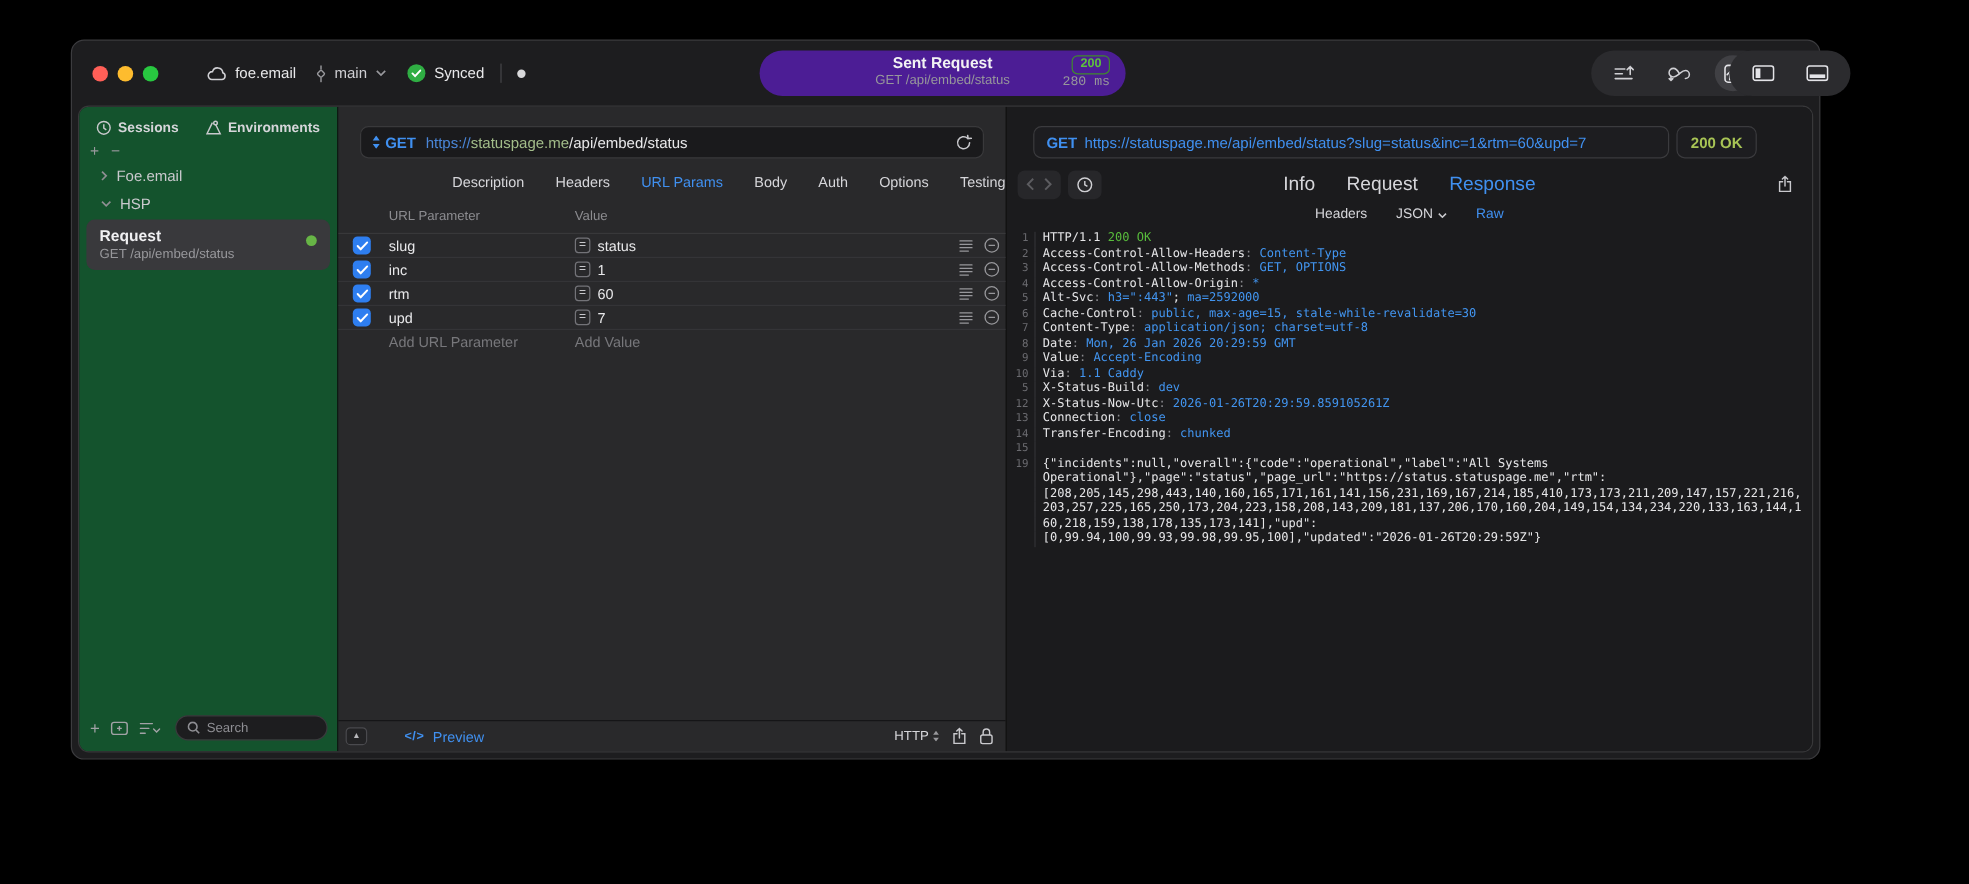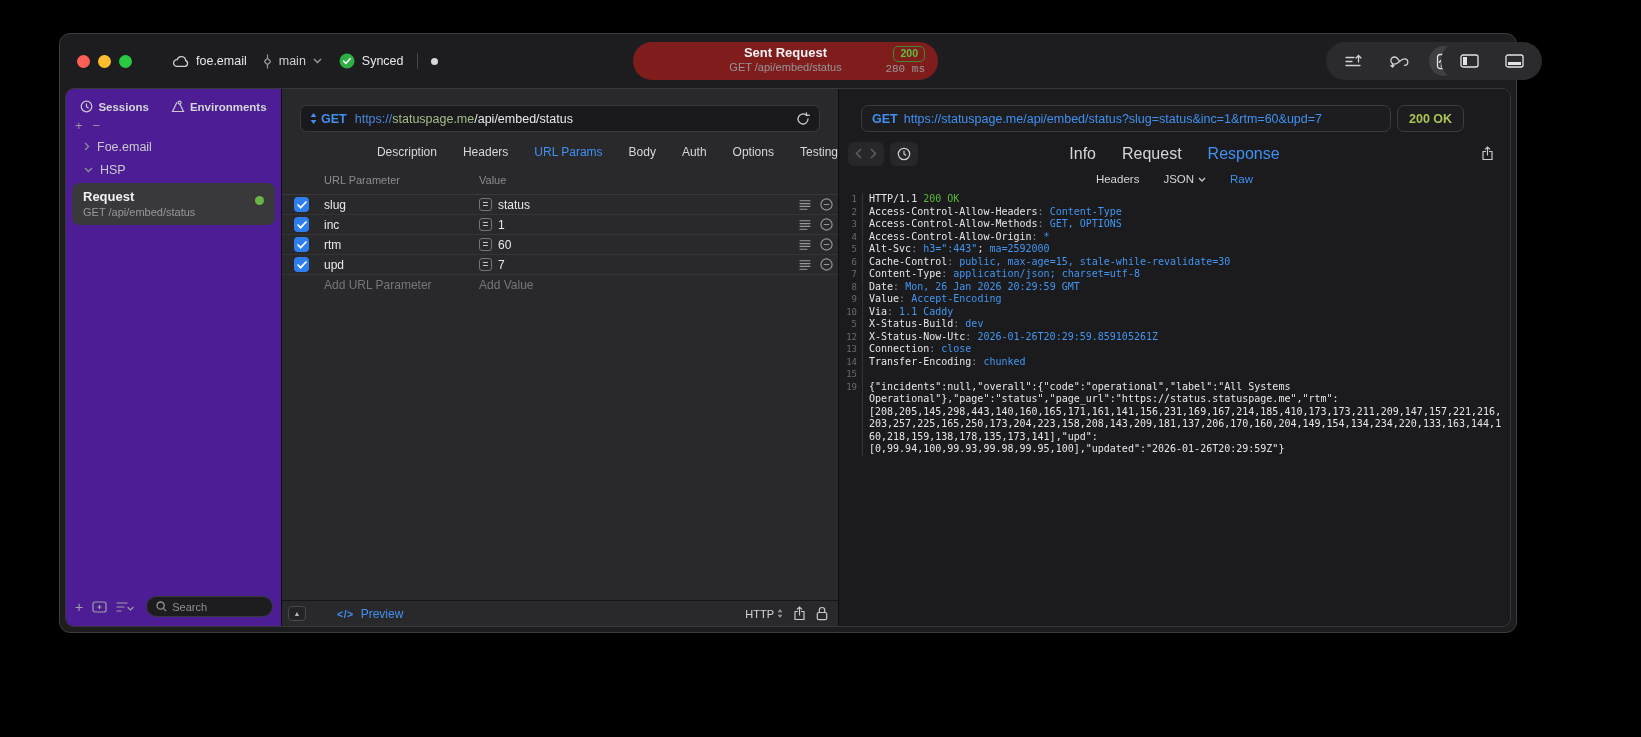--- a/index.html
+++ b/index.html
@@ -17,42 +17,42 @@
   .tl.red { left:17px; background:#ff5f57; } .tl.yellow { left:38px; background:#febc2e; }
   .tl.green { left:59px; background:#28c840; }
   .tb-left { position:absolute; left:112px; top:0; height:54px; display:flex; align-items:center; gap:7px;
              color:#e8e8ea; font-size:12.5px; }
   .tb-left .lbl { font-weight:500; }
   .muted { color:#cfcfd3; }
   .tb-sep { width:1px; height:16px; background:#47474a; margin:0 6px; }
   .tb-dot { width:7px; height:7px; border-radius:50%; background:#d8d8da; }
 
   .tb-pill { position:absolute; left:573px; top:8px; width:305px; height:38px;
-             background:#7f1d1d; border-radius:19px; }
+             background:#4c1d95; border-radius:19px; }
   .tb-pill .center { position:absolute; left:0; right:0; top:3px; text-align:center; }
   .tb-title { font-size:13px; font-weight:600; color:#f2f2f4; }
   .tb-sub { font-size:11px; color:#97979b; margin-top:1px; }
   .tb-right-col { position:absolute; right:13px; top:4px; display:flex; flex-direction:column; align-items:flex-end; gap:1px; }
   .tb-badge { font-size:10.5px; font-weight:600; color:#5ec23e; border:1px solid #3f8a2e;
               border-radius:5px; padding:0px 6px 1px; line-height:13px; }
   .tb-ms { font-size:11px; color:#97979b;font-family:Liberation Mono, monospace; }
 
   .tb-group { position:absolute; top:8px; height:38px; background:#2b2b2e; border-radius:19px;
               display:flex; align-items:center; padding:0 13px; gap:15px; color:#d0d0d4; }
   .tb-group.g1 { left:1266px; } .tb-group.g2 { left:1381px; }
   .icw { width:30px; height:30px; display:flex; align-items:center; justify-content:center; border-radius:50%; }
   .icw.hl { background:#404044; }
 
   
   .content { position:absolute; left:5px; right:5px; top:54px; bottom:5px;
              border:1px solid #38383a; border-radius:9px; overflow:hidden;
              display:flex; background:#1b1b1d; }
 
   
-  .sidebar { width:216px; flex:none; background:#4c1d95; border-right:1px solid #0d0d0d; position:relative; }
+  .sidebar { width:216px; flex:none; background:#14532d; border-right:1px solid #0d0d0d; position:relative; }
   .sb-tabs { display:flex; justify-content:center; gap:22px; padding-top:11px;
              font-size:11.5px; font-weight:600; color:#d6d6da; }
   .sb-tab { display:flex; align-items:center; gap:5px; }
   .sb-pm { position:absolute; left:9px; top:29px; display:flex; gap:10px; color:#98989c; font-size:13px; }
   .sb-tree { position:absolute; left:0; right:0; top:46px; padding:0 6px; }
   .sb-node { display:flex; align-items:center; gap:7px; height:23px; padding-left:12px;
              color:#c9c9cd; font-size:12.5px; font-weight:500; }
   .sb-card { margin-top:2px; background:#39393c; border-radius:7px; padding:6px 11px 7px; position:relative; }
   .sb-card .t { font-size:13px; font-weight:600; color:#f0f0f2; }
   .sb-card .s { font-size:11px; color:#98989c; margin-top:2px; }

